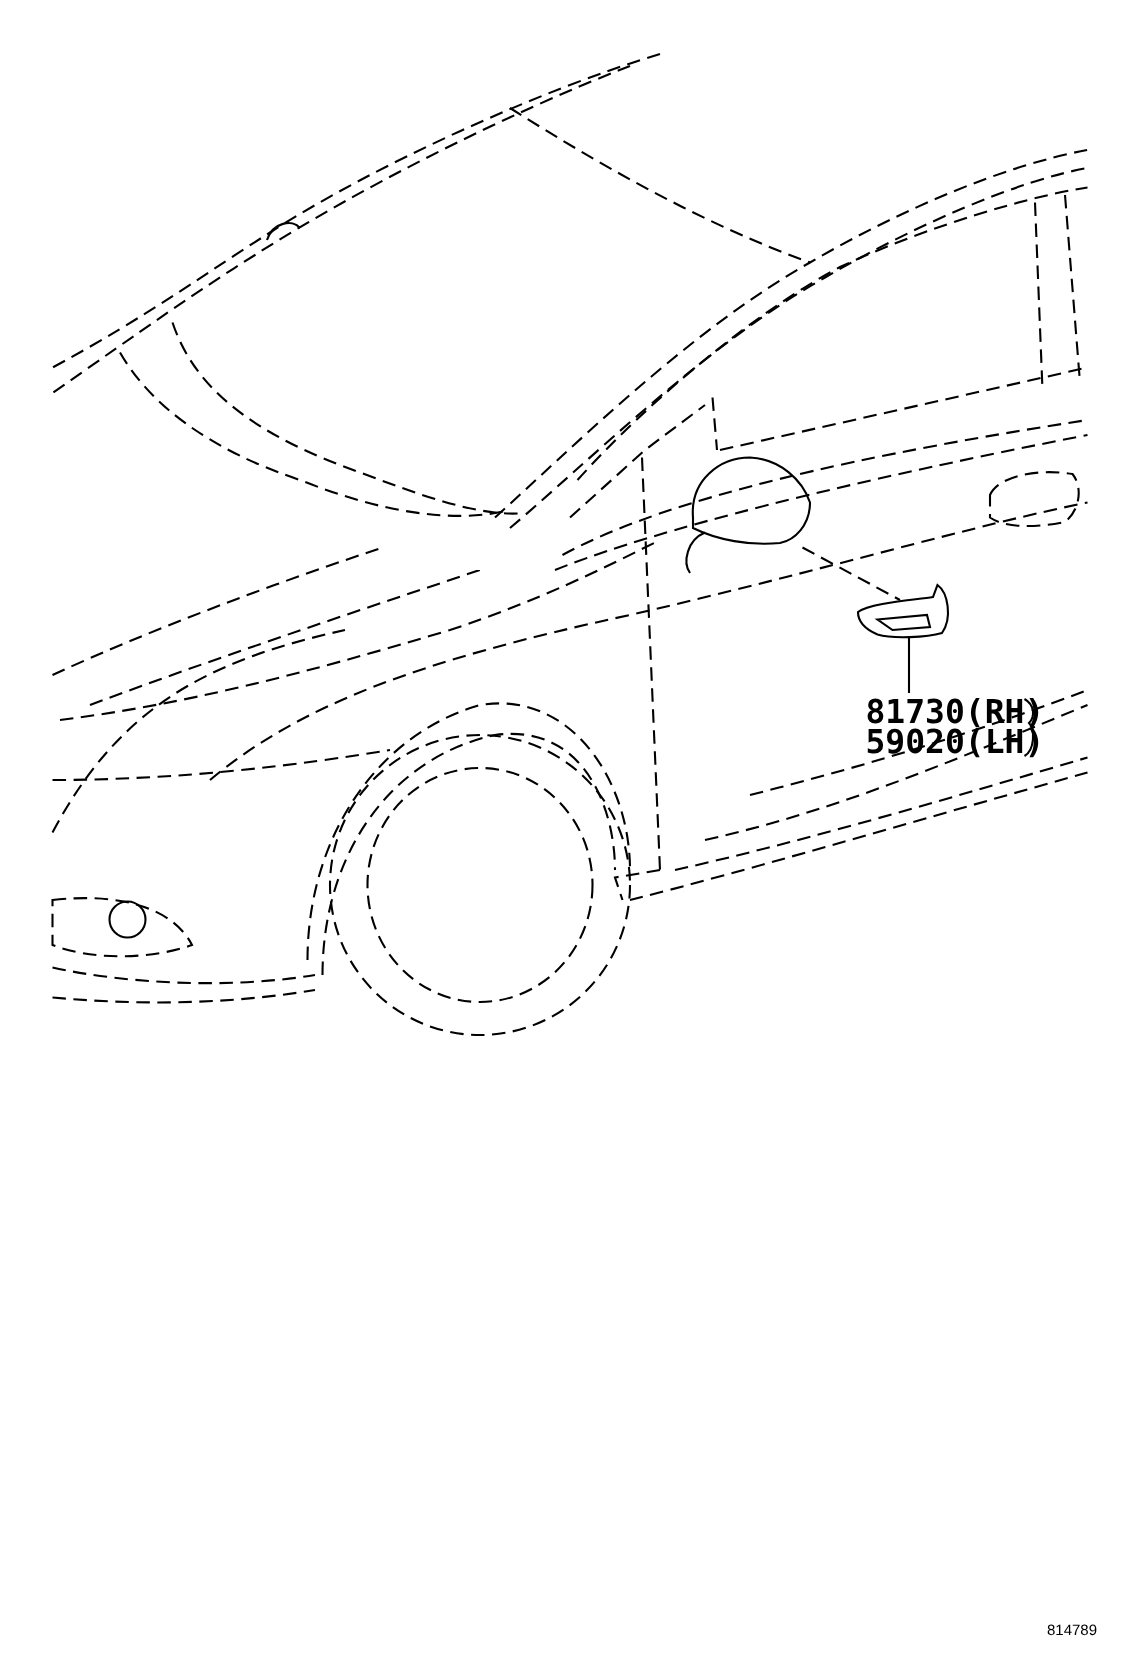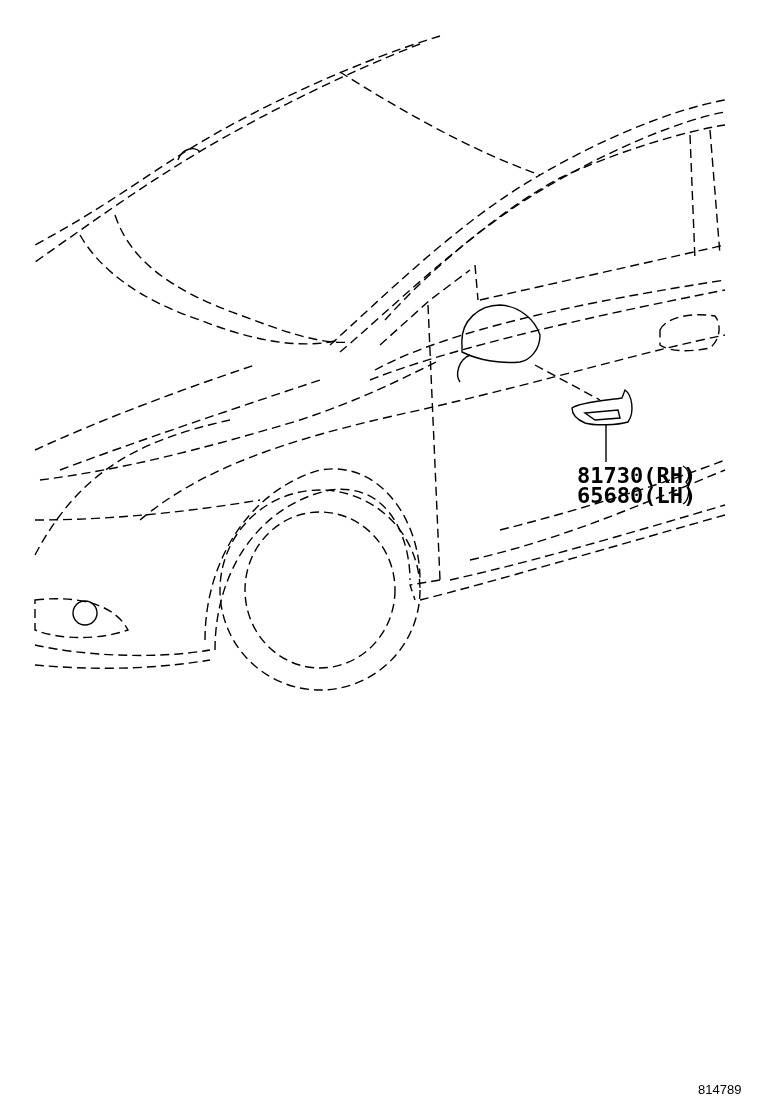--- a/index.html
+++ b/index.html
@@ -1,21 +1,21 @@
 <!DOCTYPE html>
 <html><head>
   <meta charset="utf-8">
   <style>
     html, body { margin: 0; padding: 0; background: #ffffff; }
     body { width: 760px; height: 1112px; position: relative; overflow: hidden; font-family: "DejaVu Sans Mono", monospace; }
     #diagram { position: absolute; left: 0; top: 0; width: 760px; height: 1112px; }
     .dash { fill: none; stroke: #000; stroke-width: 1.4; stroke-dasharray: 9 5; stroke-linecap: butt; }
     .solid { fill: none; stroke: #000; stroke-width: 1.4; }
     .part-label { position: absolute; font-family: "DejaVu Sans Mono", monospace; font-weight: bold; font-size: 22px; letter-spacing: 0px; color: #000; line-height: 21px; white-space: pre; }
-    .diagram-id { position: absolute; font-family: "Liberation Sans", sans-serif; font-size: 13px; color: #000; }
+    .diagram-id { position: absolute; font-family: "Liberation Sans", sans-serif; font-size: 10px; color: #000; }
   </style>
 </head>
 <body>
 
 <svg id="diagram" viewBox="0 0 760 1112" xmlns="http://www.w3.org/2000/svg">
 
   <path class="dash" d="M440 36 C 360 60, 250 110, 180 155 C 140 180, 100 210, 35 245"></path>
   <path class="dash" d="M420 44 C 340 75, 240 125, 170 170 C 130 195, 95 220, 35 262"></path>
   <path class="dash" d="M340 72 C 400 110, 470 150, 540 175"></path>
 
@@ -72,15 +72,15 @@
 
   <path class="solid" d="M572 408 C 580 402, 610 400, 622 398 L 625 390 C 632 395, 635 412, 628 422 C 618 425, 595 426, 585 423 C 578 420, 572 415, 572 408 Z"></path>
   <path class="solid" d="M585 413 L 618 410 L 620 418 L 595 420 Z"></path>
 
   <path class="solid" d="M606 424 L 606 462"></path>
 
   <path class="solid" d="M683 466 C 690 470, 690 478, 686 482 C 690 486, 690 500, 683 504"></path>
 </svg>
 
 <div class="part-label" style="left:577px; top:465px;">81730(RH)</div>
-<div class="part-label" style="left:577px; top:485px;">65680(LH)</div>
+<div class="part-label" style="left:577px; top:485px;">59020(LH)</div>
 
 <div class="diagram-id" style="left:698px; top:1082px;">814789</div>
 
 </body></html>

